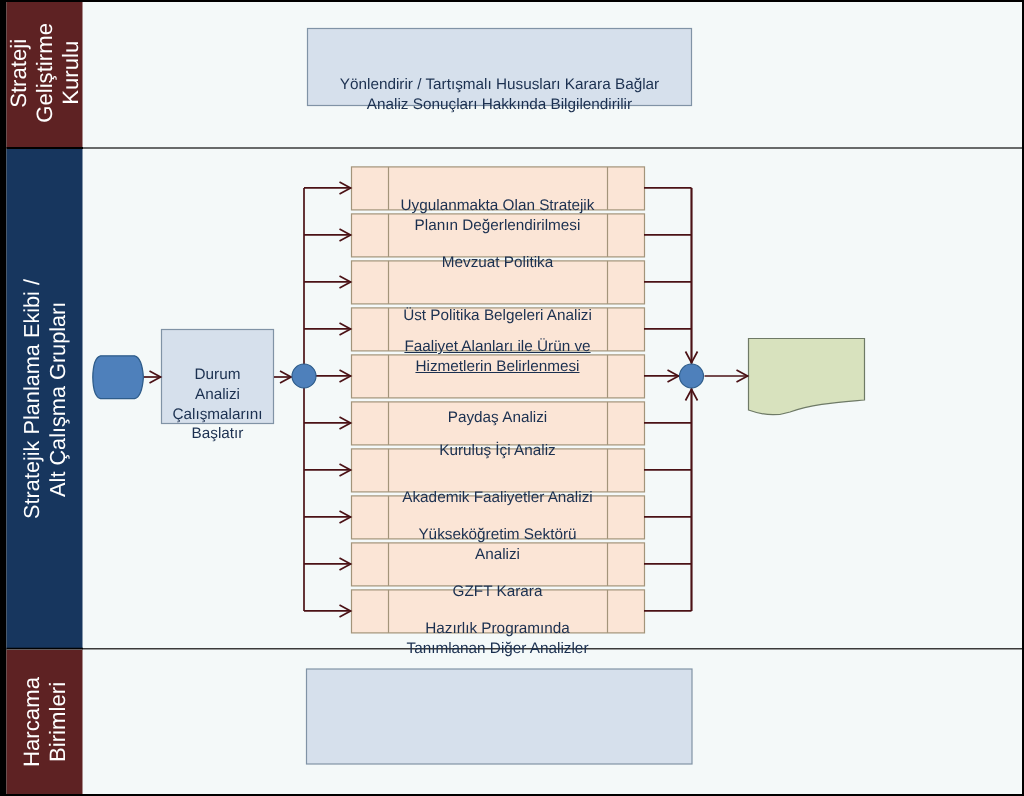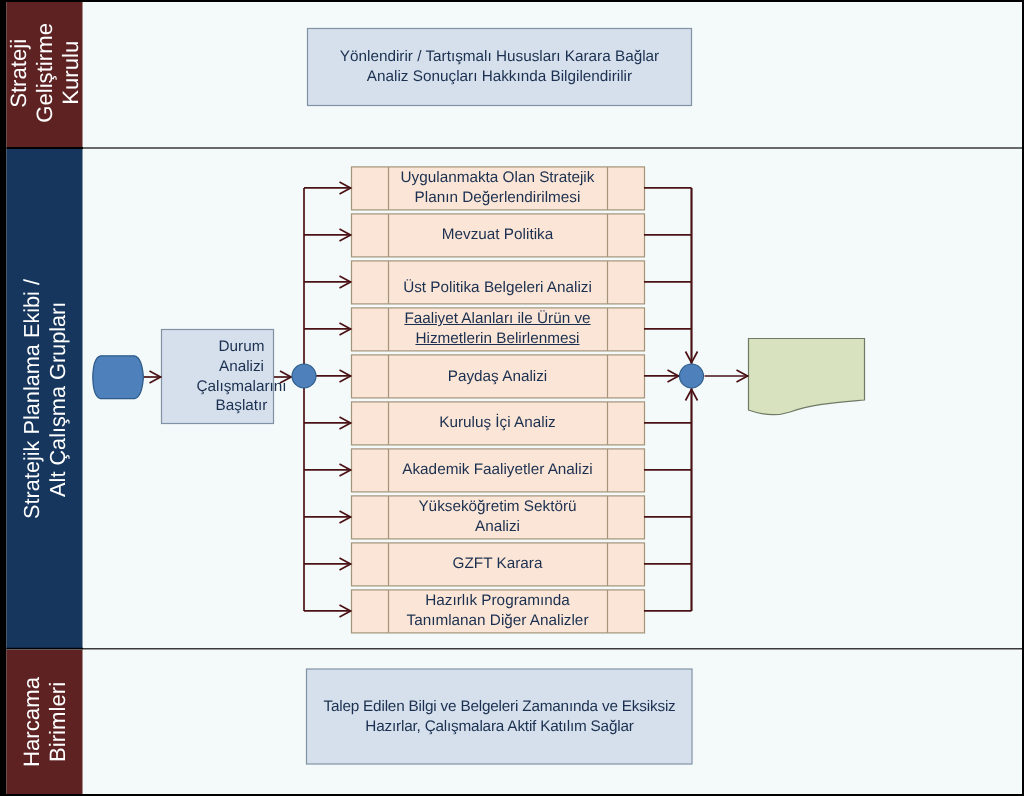--- a/index.html
+++ b/index.html
@@ -9,21 +9,21 @@
        -webkit-font-smoothing:antialiased;text-rendering:geometricPrecision;}
   #page{position:relative;width:1024px;height:796px;background:#000;}
   #gfx{position:absolute;left:0;top:0;display:block;}
 
   .lane-label{position:absolute;display:flex;align-items:center;justify-content:center;
       color:#ffffff;text-align:center;line-height:1.22;}
   .lane-label > span{display:block;writing-mode:vertical-rl;transform:rotate(180deg);
       white-space:pre-line;}
 
   .node-text{position:absolute;display:flex;align-items:center;justify-content:center;
-      text-align:center;color:#1B3050;white-space:pre-line;line-height:1.28;font-size:15.3px;}
+      text-align:center;color:#1B3050;white-space:pre-line;line-height:1.28;font-size:15.3px;margin-top:28px;}
   .node-text > span{display:block;}
 
   .tight{letter-spacing:-0.19px;}
 </style>
 </head>
 <body>
 
 <div id="page">
 
   <svg id="gfx" width="1024" height="796" viewBox="0 0 1024 796">
@@ -133,49 +133,45 @@
   <div class="lane-label" style="left:7px;top:650px;width:76px;height:144px;font-size:22.2px;line-height:1.165;">
     <span>Harcama
 Birimleri</span>
   </div>
 
   <div class="node-text" style="left:307px;top:28px;width:385px;height:77px;">
     <span>Yönlendirir / Tartışmalı Hususları Karara Bağlar
 Analiz Sonuçları Hakkında Bilgilendirilir</span>
   </div>
 
-  <div class="node-text" style="left:161px;top:329px;width:113px;height:95px;padding-left:24px;">
+  <div class="node-text" style="left:161px;top:329px;width:113px;height:95px;">
     <span>Durum
 Analizi
 Çalışmalarını
 Başlatır</span>
   </div>
 
 
-  <div class="node-text tight" style="left:306px;top:669px;width:387px;height:95px;">
-    <span>Talep Edilen Bilgi ve Belgeleri Zamanında ve Eksiksiz
-Hazırlar, Çalışmalara Aktif Katılım Sağlar</span>
-  </div>
 
   <div id="analysis-texts">
   <div class="node-text" style="left:388px;top:166.4px;width:219px;height:43px;">
     <span>Uygulanmakta Olan Stratejik
 Planın Değerlendirilmesi</span>
   </div>
   <div class="node-text" style="left:388px;top:213.4px;width:219px;height:43px;">
     <span>Mevzuat Politika</span>
   </div>
   <div class="node-text" style="left:388px;top:260.4px;width:219px;height:54px;">
     <span>Üst Politika Belgeleri Analizi</span>
   </div>
   <div class="node-text" style="left:388px;top:307.4px;width:219px;height:43px;text-decoration:underline;">
     <span>Faaliyet Alanları ile Ürün ve
 Hizmetlerin Belirlenmesi</span>
   </div>
-  <div class="node-text" style="left:388px;top:354.4px;width:219px;height:45px;">
+  <div class="node-text" style="left:388px;top:354.4px;width:219px;height:45px;align-items:flex-end;">
     <span>Paydaş Analizi</span>
   </div>
   <div class="node-text" style="left:388px;top:401.4px;width:219px;height:43px;text-align:right;">
     <span>Kuruluş İçi Analiz</span>
   </div>
   <div class="node-text" style="left:388px;top:448.4px;width:219px;height:43px;">
     <span>Akademik Faaliyetler Analizi</span>
   </div>
   <div class="node-text" style="left:388px;top:495.4px;width:219px;height:43px;">
     <span>Yükseköğretim Sektörü

